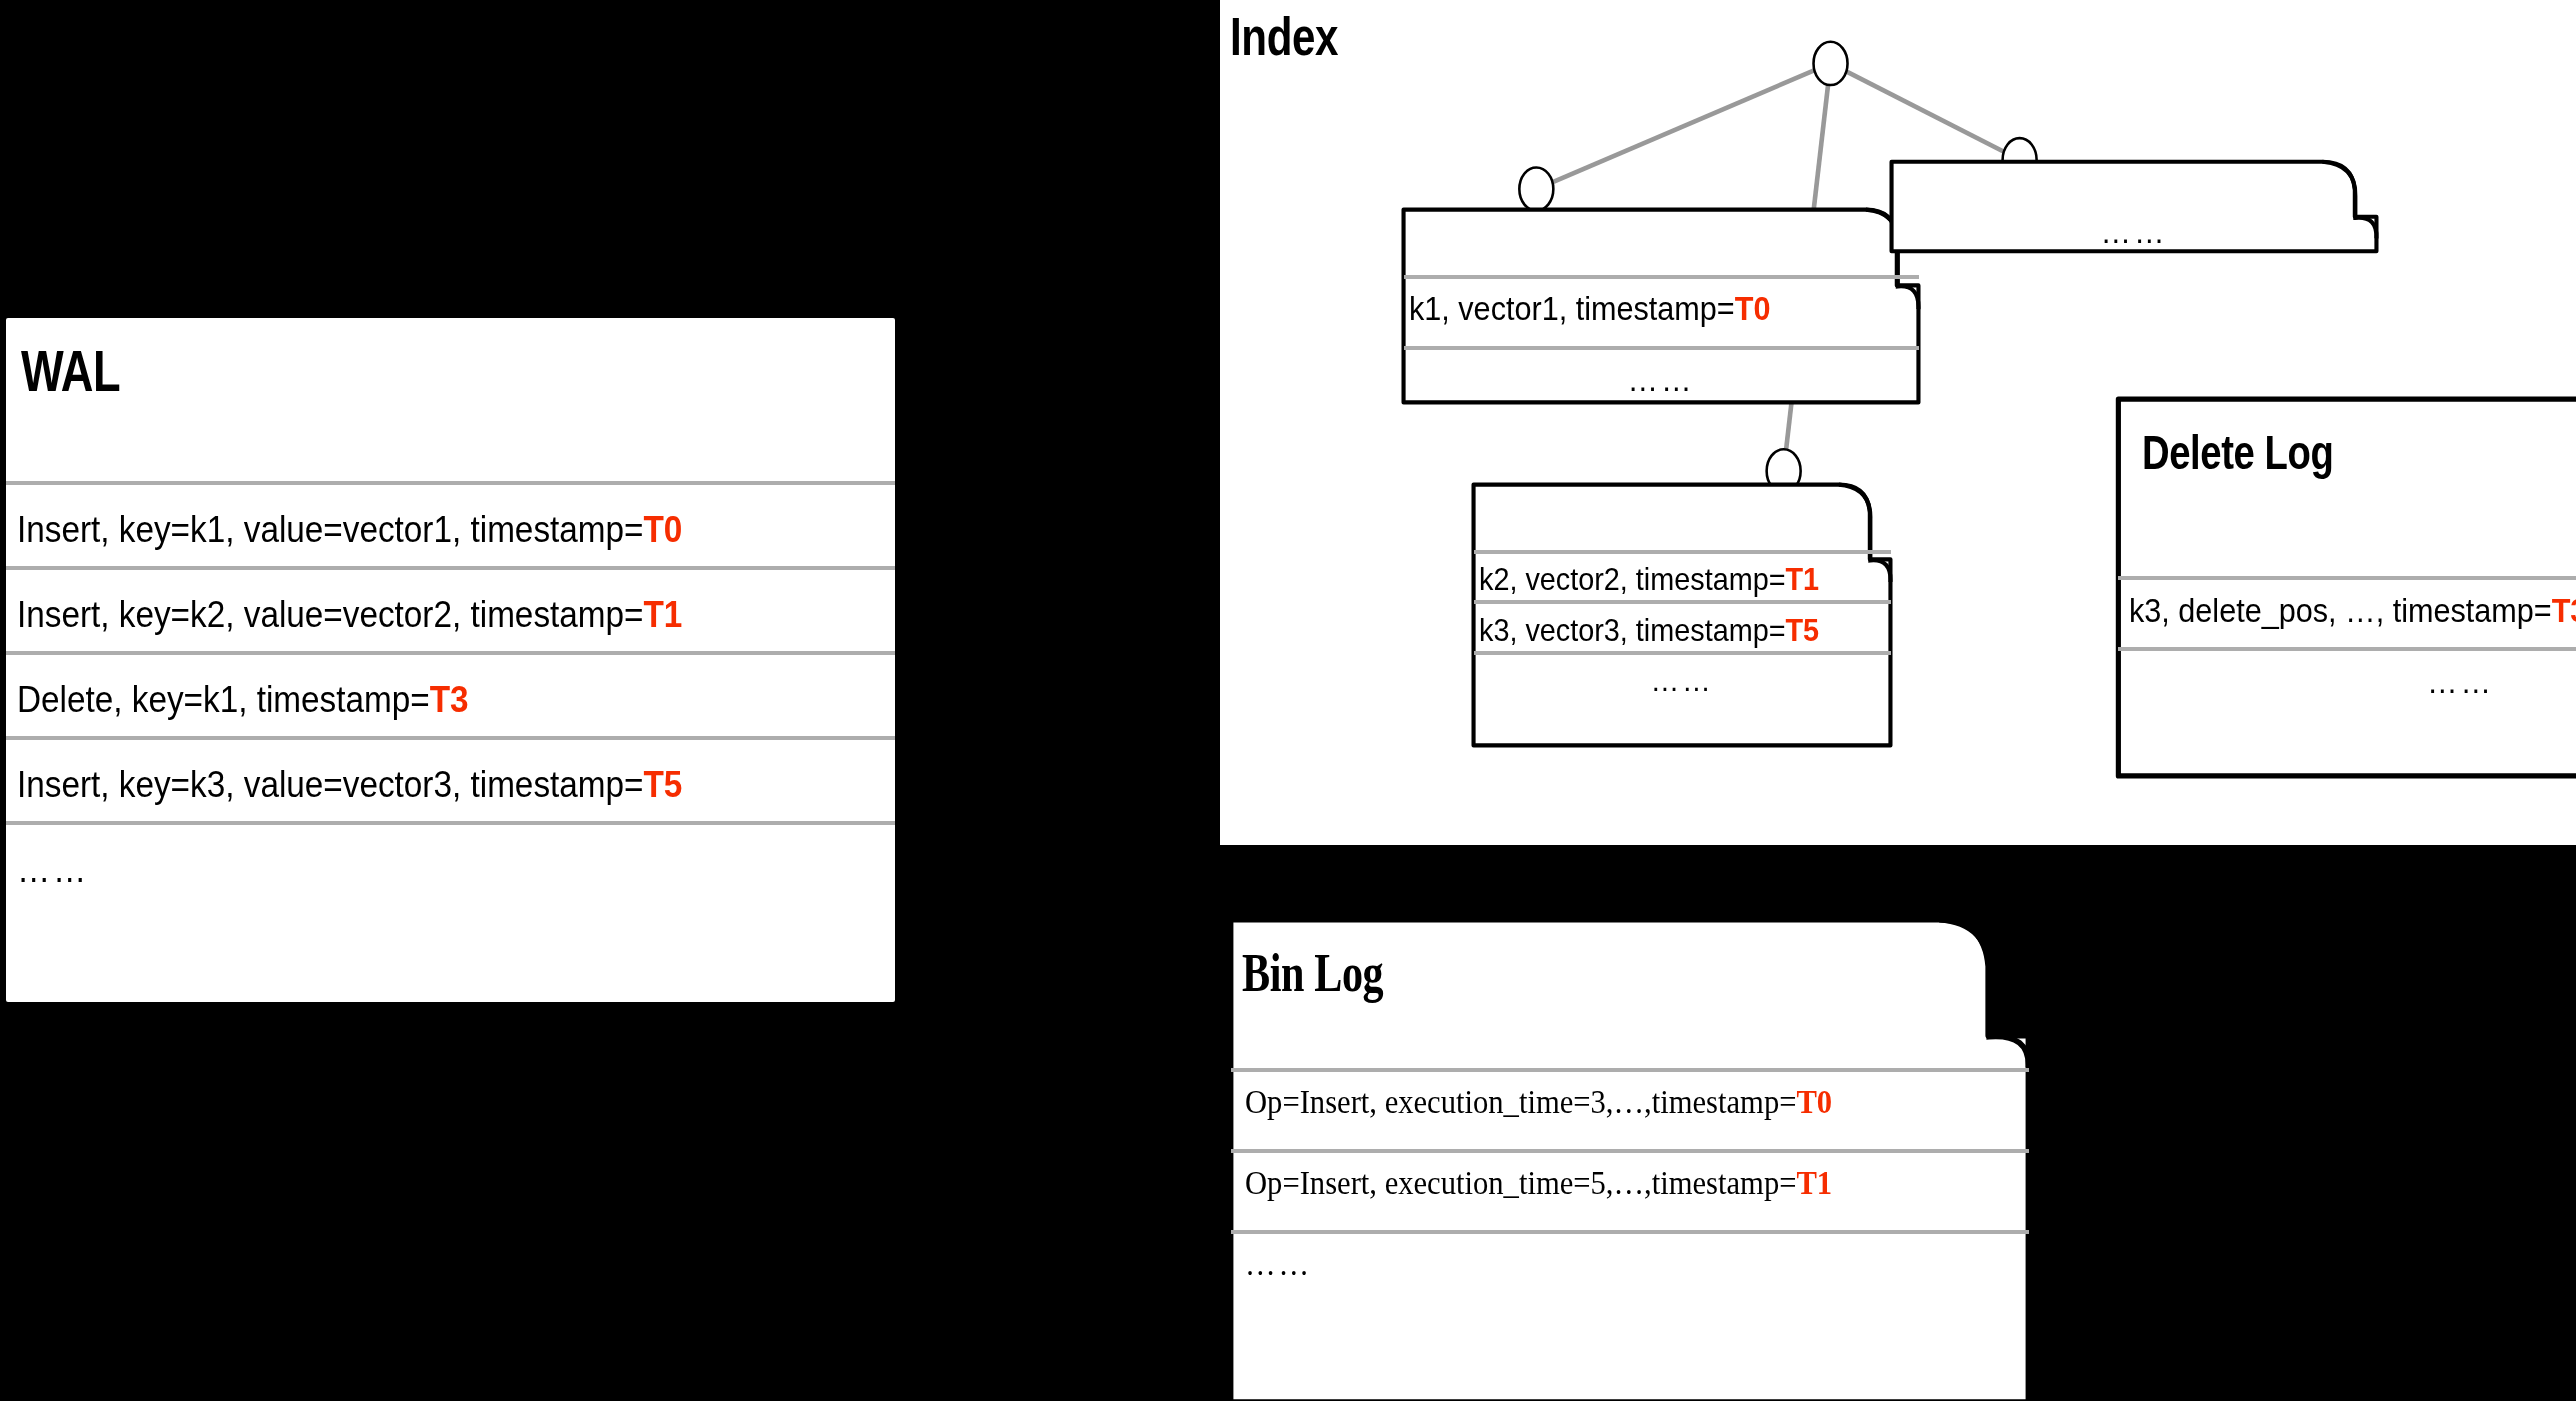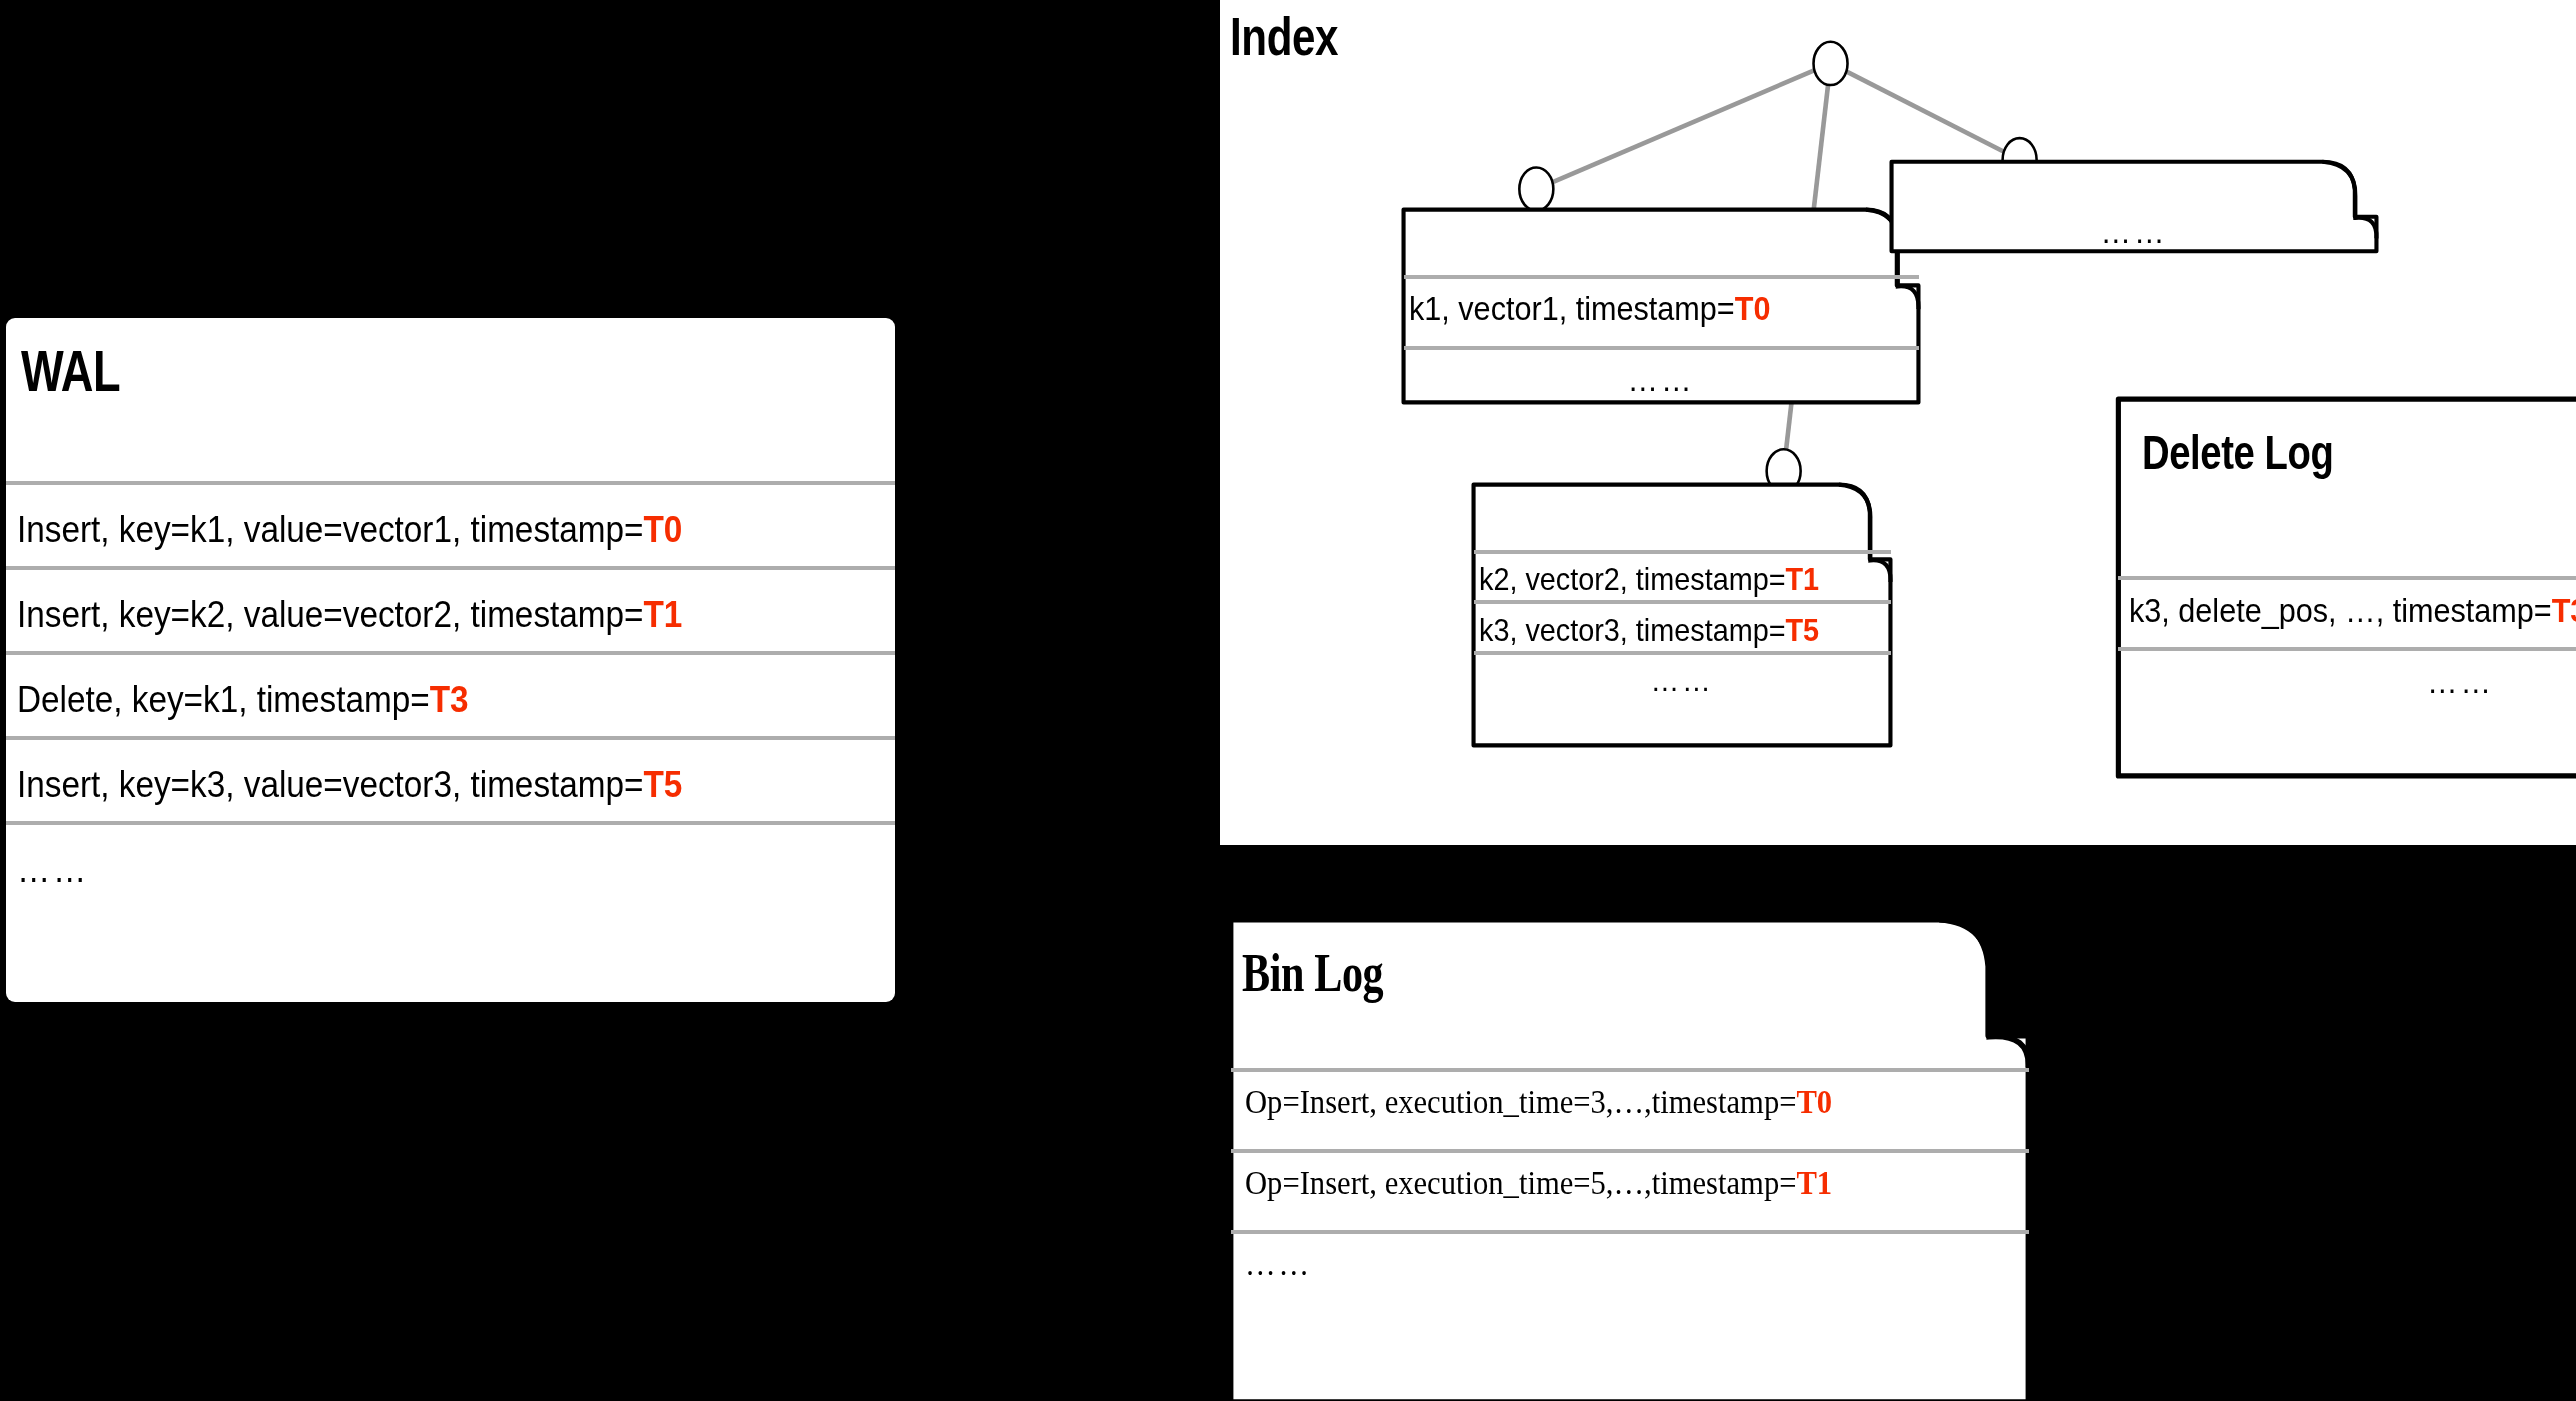--- a/index.html
+++ b/index.html
@@ -1,20 +1,20 @@
 <!DOCTYPE html>
 <html style="font-size:8.2px"><head>
 <meta charset="utf-8">
 <style>
   html,body{margin:0;padding:0;background:#000;}
   body{width:2817px;height:1402px;position:relative;overflow:hidden;
        font-family:"Liberation Sans","DejaVu Sans",sans-serif;}
 
   .panel{position:absolute;background:#fff;box-sizing:border-box;}
-  .wal-panel{border-radius:9px;}
+  .wal-panel{border-radius:2px;}
 
   .panel-title{position:absolute;font-weight:bold;color:#000;letter-spacing:-0.5px;
                transform:scaleX(.78);transform-origin:left center;white-space:nowrap;}
 
   .sep{position:absolute;background:#adadad;height:4.1px;}
 
   .row-text{position:absolute;white-space:nowrap;color:#000;
             transform:scaleX(.90);transform-origin:left center;}
   .row-text.center{transform-origin:center center;}
   .ts{color:#f62d00;font-weight:bold;}

